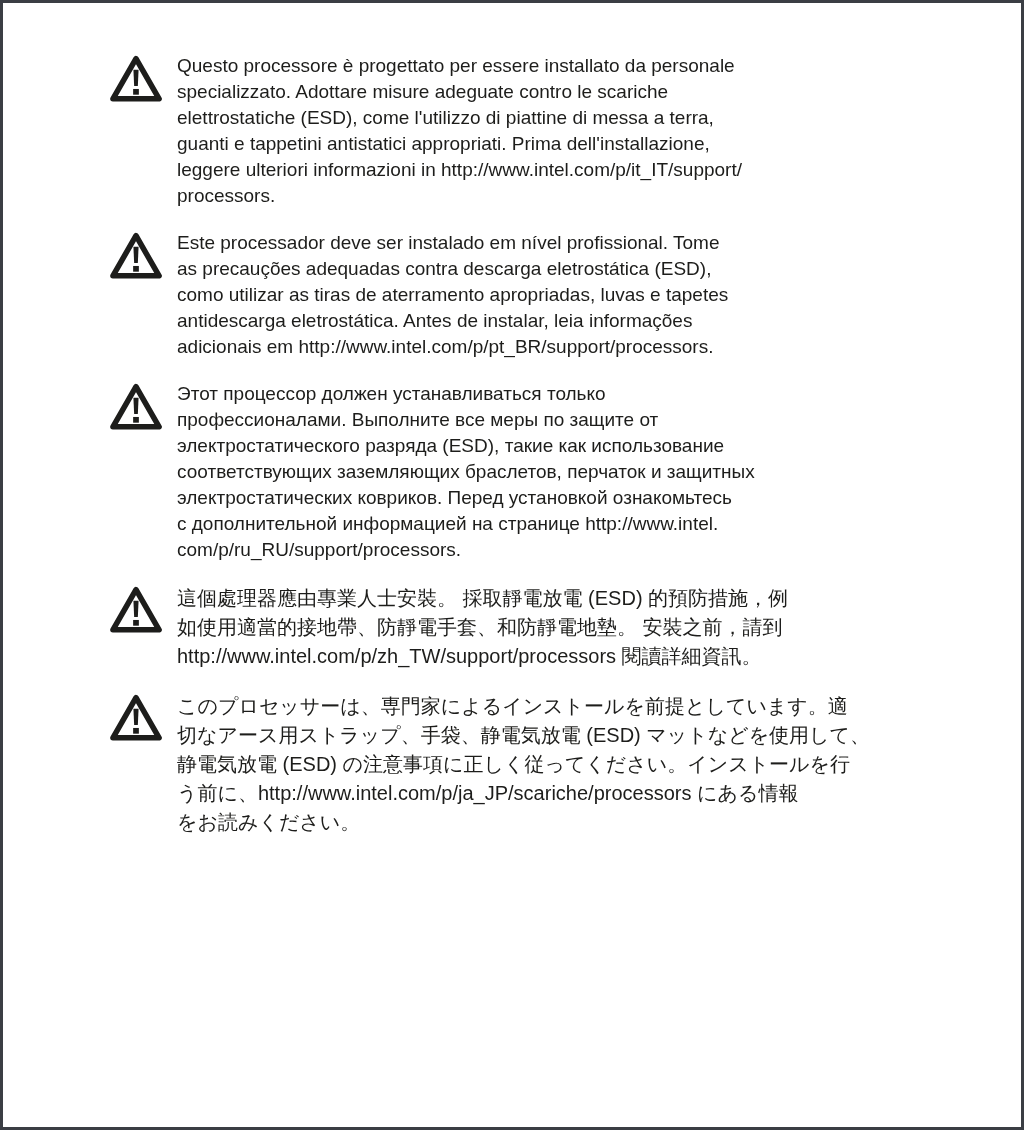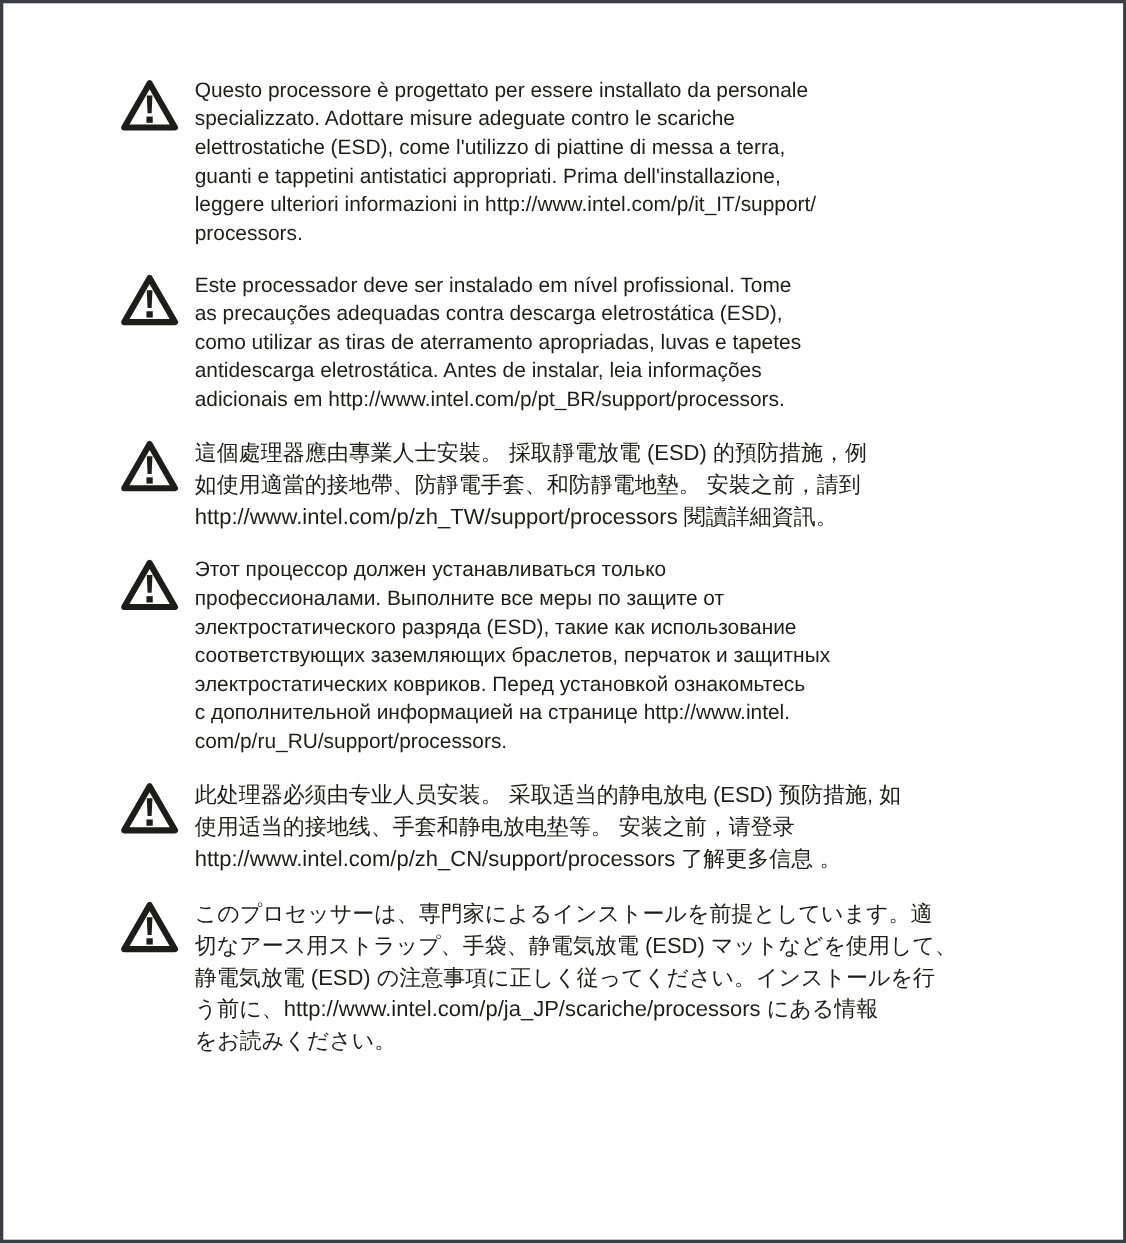--- a/index.html
+++ b/index.html
@@ -12,21 +12,21 @@
     width: 1024px;
     height: 1130px;
     box-sizing: border-box;
     background: #ffffff;
     border: 3px solid #3b3e44;
     font-family: "Liberation Sans", "DejaVu Sans", sans-serif;
   }
   .content {
     position: absolute;
     left: 106px;
-    top: 67px;
+    top: 50px;
     width: 806px;
   }
   .warning {
     display: flex;
     align-items: flex-start;
     gap: 14px;
     margin-bottom: 21px;
   }
   .warning .icon {
     flex: 0 0 54px;
@@ -75,33 +75,20 @@
           <rect x="25.9" y="36.8" width="6.2" height="6.2" fill="#1d1d1b"></rect>
         </svg>
       </span>
       <p class="text">Este processador deve ser instalado em nível profissional. Tome
 as precauções adequadas contra descarga eletrostática (ESD),
 como utilizar as tiras de aterramento apropriadas, luvas e tapetes
 antidescarga eletrostática. Antes de instalar, leia informações
 adicionais em http://www.intel.com/p/pt_BR/support/processors.</p>
     </div>
 
-    <div class="warning cjk">
-      <span class="icon">
-        <svg width="54" height="48" viewBox="0 0 58 52">
-          <path d="M29 4 L54 47.5 L4 47.5 Z" fill="none" stroke="#1d1d1b" stroke-width="6" stroke-linejoin="round"></path>
-          <path d="M26.2 16 L31.8 16 L31 33.5 L27 33.5 Z" fill="#1d1d1b"></path>
-          <rect x="25.9" y="36.8" width="6.2" height="6.2" fill="#1d1d1b"></rect>
-        </svg>
-      </span>
-      <p class="text">這個處理器應由專業人士安裝。 採取靜電放電 (ESD) 的預防措施，例
-如使用適當的接地帶、防靜電手套、和防靜電地墊。 安裝之前，請到
-http://www.intel.com/p/zh_TW/support/processors 閱讀詳細資訊。</p>
-    </div>
-
     <div class="warning">
       <span class="icon">
         <svg width="54" height="48" viewBox="0 0 58 52">
           <path d="M29 4 L54 47.5 L4 47.5 Z" fill="none" stroke="#1d1d1b" stroke-width="6" stroke-linejoin="round"></path>
           <path d="M26.2 16 L31.8 16 L31 33.5 L27 33.5 Z" fill="#1d1d1b"></path>
           <rect x="25.9" y="36.8" width="6.2" height="6.2" fill="#1d1d1b"></rect>
         </svg>
       </span>
       <p class="text">Этот процессор должен устанавливаться только
 профессионалами. Выполните все меры по защите от
@@ -113,24 +100,25 @@
     </div>
 
     <div class="warning cjk">
       <span class="icon">
         <svg width="54" height="48" viewBox="0 0 58 52">
           <path d="M29 4 L54 47.5 L4 47.5 Z" fill="none" stroke="#1d1d1b" stroke-width="6" stroke-linejoin="round"></path>
           <path d="M26.2 16 L31.8 16 L31 33.5 L27 33.5 Z" fill="#1d1d1b"></path>
           <rect x="25.9" y="36.8" width="6.2" height="6.2" fill="#1d1d1b"></rect>
         </svg>
       </span>
-      <p class="text">此处理器必须由专业人员安装。 采取适当的静电放电 (ESD) 预防措施, 如
-使用适当的接地线、手套和静电放电垫等。 安装之前，请登录
-http://www.intel.com/p/zh_CN/support/processors 了解更多信息 。</p>
+      <p class="text">這個處理器應由專業人士安裝。 採取靜電放電 (ESD) 的預防措施，例
+如使用適當的接地帶、防靜電手套、和防靜電地墊。 安裝之前，請到
+http://www.intel.com/p/zh_TW/support/processors 閱讀詳細資訊。</p>
     </div>
+
 
     <div class="warning cjk">
       <span class="icon">
         <svg width="54" height="48" viewBox="0 0 58 52">
           <path d="M29 4 L54 47.5 L4 47.5 Z" fill="none" stroke="#1d1d1b" stroke-width="6" stroke-linejoin="round"></path>
           <path d="M26.2 16 L31.8 16 L31 33.5 L27 33.5 Z" fill="#1d1d1b"></path>
           <rect x="25.9" y="36.8" width="6.2" height="6.2" fill="#1d1d1b"></rect>
         </svg>
       </span>
       <p class="text">このプロセッサーは、専門家によるインストールを前提としています。適

